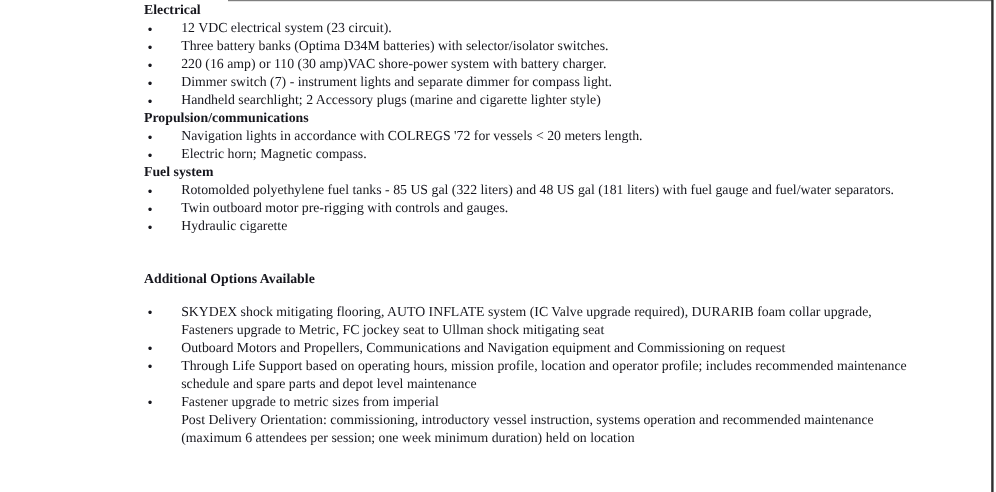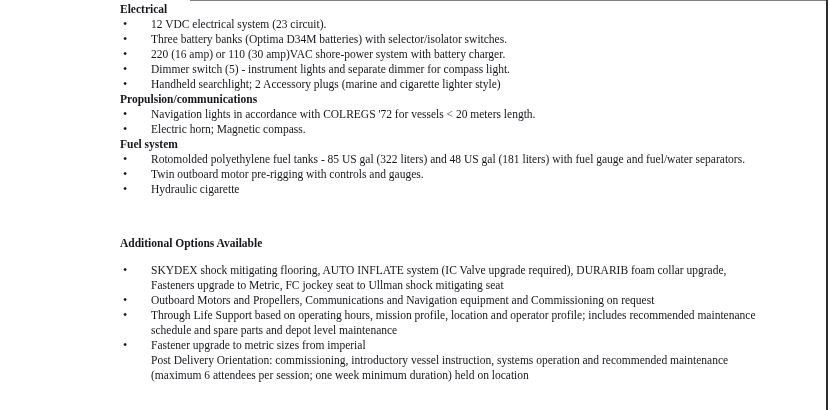--- a/index.html
+++ b/index.html
@@ -38,21 +38,21 @@
     width: 704px;
     color: #16161d;
     font-size: 11.5px;
     line-height: 15px;
     -webkit-font-smoothing: antialiased;
   }
   .heading {
     font-weight: bold;
   }
   .heading.gap-before {
-    margin-top: 39px;
+    margin-top: 29px;
   }
   .item {
     display: flex;
     align-items: flex-start;
   }
   .item.gap-top {
     margin-top: 12px;
   }
   .marker {
     flex: none;
@@ -79,21 +79,21 @@
       <div class="item">
         <span class="marker">•</span>
         <span class="text">Three battery banks (Optima D34M batteries) with selector/isolator switches.</span>
       </div>
       <div class="item">
         <span class="marker">•</span>
         <span class="text">220 (16 amp) or 110 (30 amp)VAC shore-power system with battery charger.</span>
       </div>
       <div class="item">
         <span class="marker">•</span>
-        <span class="text">Dimmer switch (5) - instrument lights and separate dimmer for compass light.</span>
+        <span class="text">Dimmer switch (7) - instrument lights and separate dimmer for compass light.</span>
       </div>
       <div class="item">
         <span class="marker">•</span>
         <span class="text">Handheld searchlight; 2 Accessory plugs (marine and cigarette lighter style)</span>
       </div>
       <div class="heading">Propulsion/communications</div>
       <div class="item">
         <span class="marker">•</span>
         <span class="text">Navigation lights in accordance with COLREGS '72 for vessels &lt; 20 meters length.</span>
       </div>

